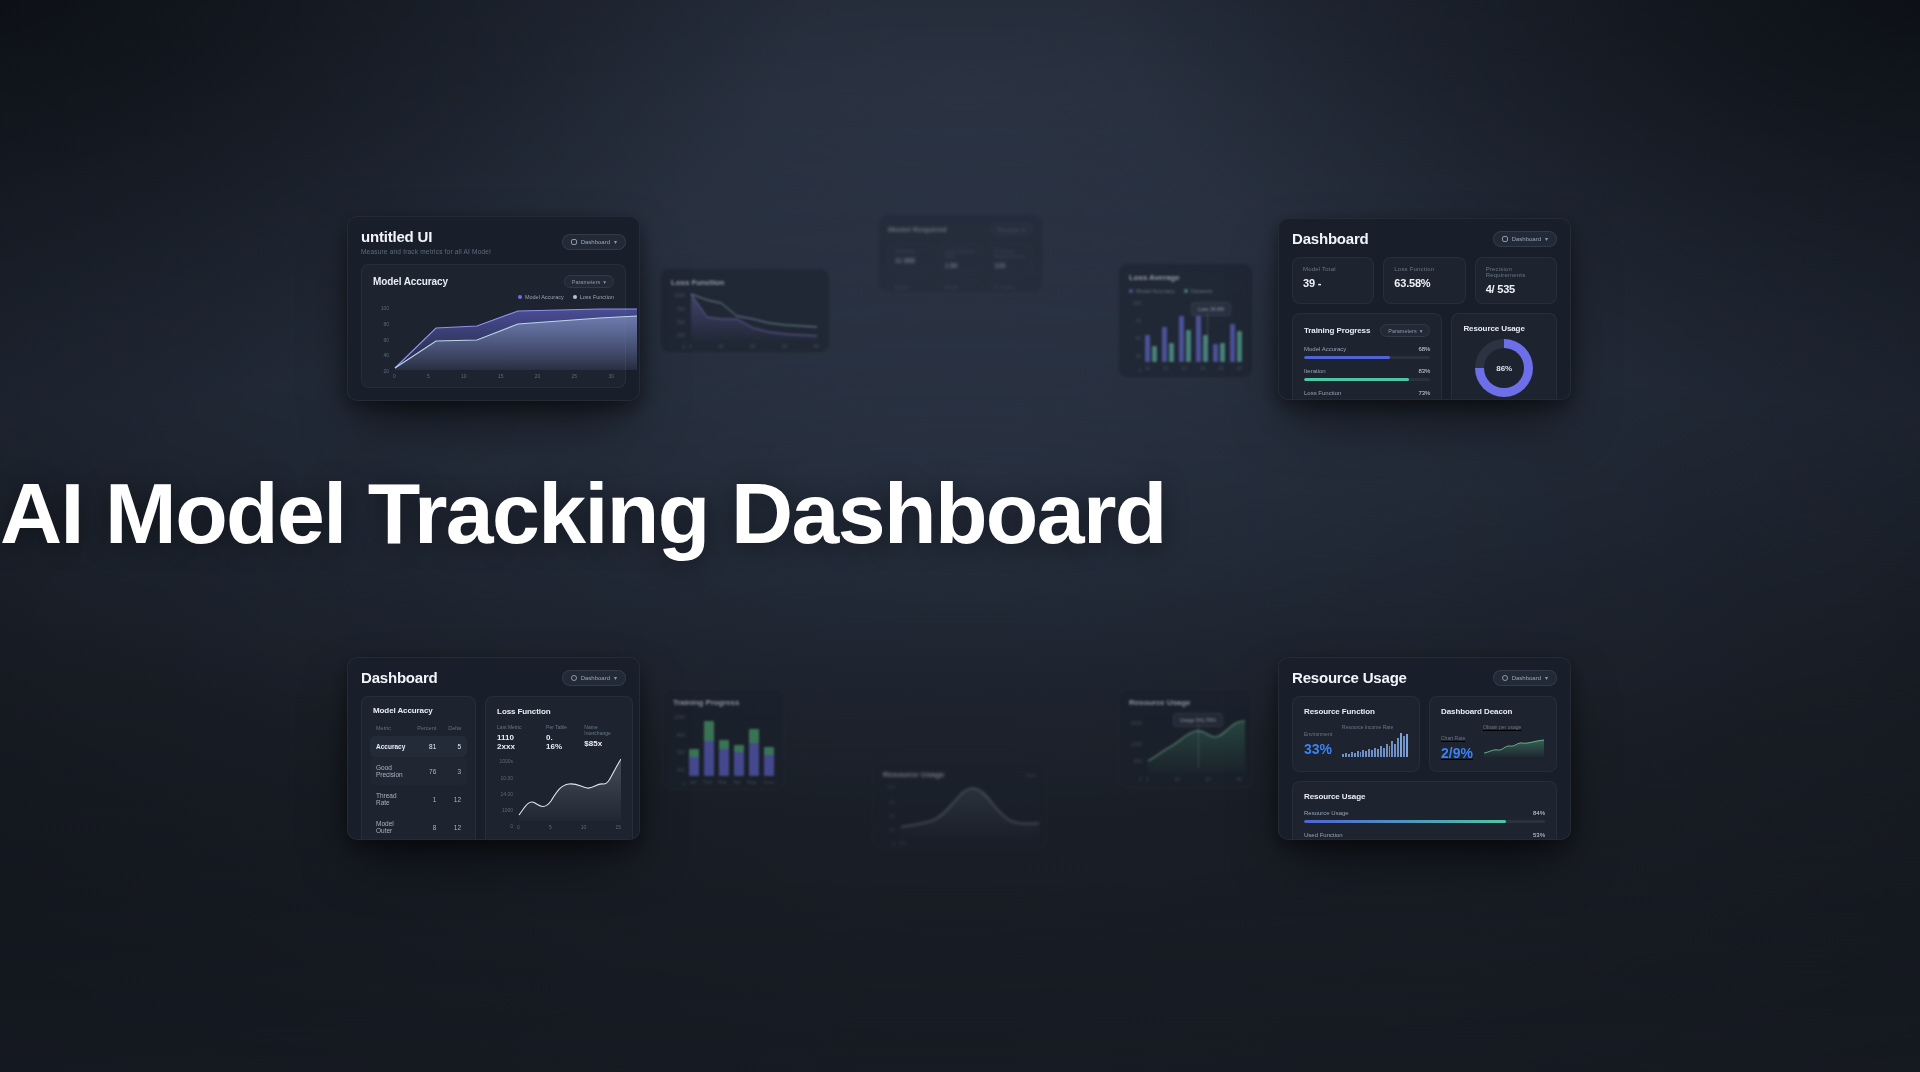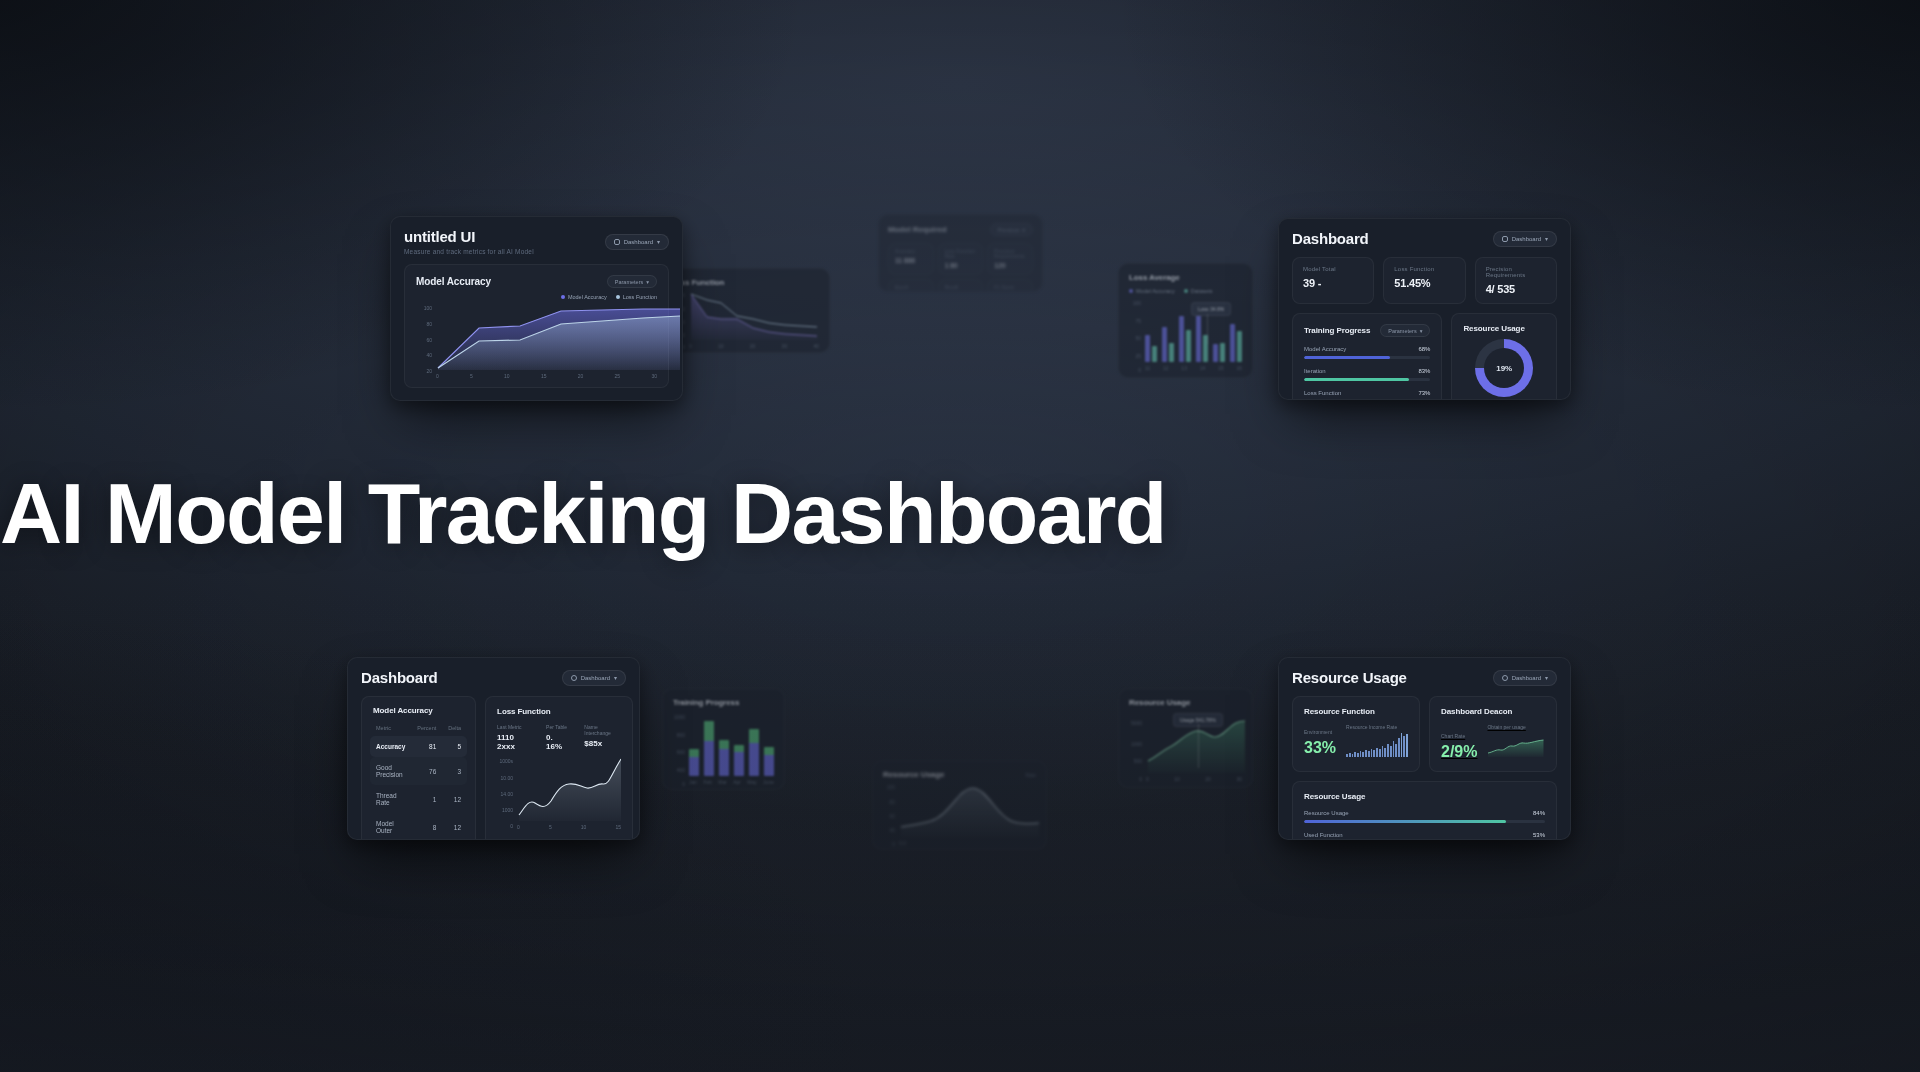--- a/index.html
+++ b/index.html
@@ -138,39 +138,39 @@
   .donut { position:relative; width:58px; height:58px; border-radius:50%; }
   .donut .hole {
     position:absolute; inset:9px; border-radius:50%; background:#1d232f;
     display:flex; align-items:center; justify-content:center;
     color:#dde4ee; font-size:8px; font-weight:700;
   }
 
   .sparkstat { display:flex; gap:10px; align-items:flex-end; }
   .sparkstat .c1 { flex:0 0 auto; }
   .sparkstat .c1 .lbl { color:#6b7787; font-size:5px; }
-  .sparkstat .c1 .big { color:#86efac; font-size:16px; font-weight:700; margin-top:4px; }
+  .sparkstat .c1 .big { color:#3b82f6; font-size:14px; font-weight:700; margin-top:4px; }
   .sparkstat .c2 { flex:1; }
   .sparkstat .c2 .lbl { color:#6b7787; font-size:5px; margin-bottom:3px; }
 
   .lfstats { display:flex; gap:16px; }
   .lfstats .s .l { color:#6b7787; font-size:5px; }
   .lfstats .s .v { color:#e9eef6; font-size:8px; font-weight:700; margin-top:3px; }
 </style>
 </head>
 <body>
 
 <div class="bg bg-base"></div>
 <div class="bg bg-vignette"></div>
 <div class="bg bg-corner-tl"></div>
 <div class="bg bg-corner-tr"></div>
 <div class="bg bg-corner-bl"></div>
 <div class="bg bg-bottom"></div>
 
-<div class="mock lifted blur1" style="left:347px; top:216px; width:293px; height:185px;margin-left:43px;">
+<div class="mock lifted blur1" style="left:347px; top:216px; width:293px; height:185px;">
   <div class="pad">
     <div class="cardhead">
       <div>
         <div class="app-title">untitled UI</div>
         <div class="app-sub">Measure and track metrics for all AI Model</div>
       </div>
       <div class="pillbtn">
         <span class="ic"></span>
         <span>Dashboard</span>
         <span class="chev">▾</span>
@@ -378,21 +378,21 @@
       </div>
     </div>
 
     <div class="tiles" style="margin-top:10px;">
       <div class="tile">
         <div class="lbl">Model Total</div>
         <div class="val">39 -</div>
       </div>
       <div class="tile">
         <div class="lbl">Loss Function</div>
-        <div class="val">51.45%</div>
+        <div class="val">63.58%</div>
       </div>
       <div class="tile">
         <div class="lbl">Precision Requirements</div>
         <div class="val">4/ 535</div>
       </div>
     </div>
 
     <div style="display:flex; gap:9px; margin-top:9px;">
       <div class="panel" style="flex:1.55;">
         <div class="cardhead">
@@ -427,21 +427,21 @@
             </div>
 
         </div>
 
       </div>
 
       <div class="panel" style="flex:1;">
         <div class="panel-title sm">Resource Usage</div>
         <div class="donut-wrap" style="margin-top:6px;">
           <div class="donut" style="background:conic-gradient(#6d6fe8 0deg 270deg, #2c3443 270deg 360deg);">
-            <div class="hole">19%</div>
+            <div class="hole">86%</div>
           </div>
 
         </div>
       </div>
     </div>
   </div>
 </div>
 
 <div class="hero">
   <h1>AI Model Tracking Dashboard</h1>

